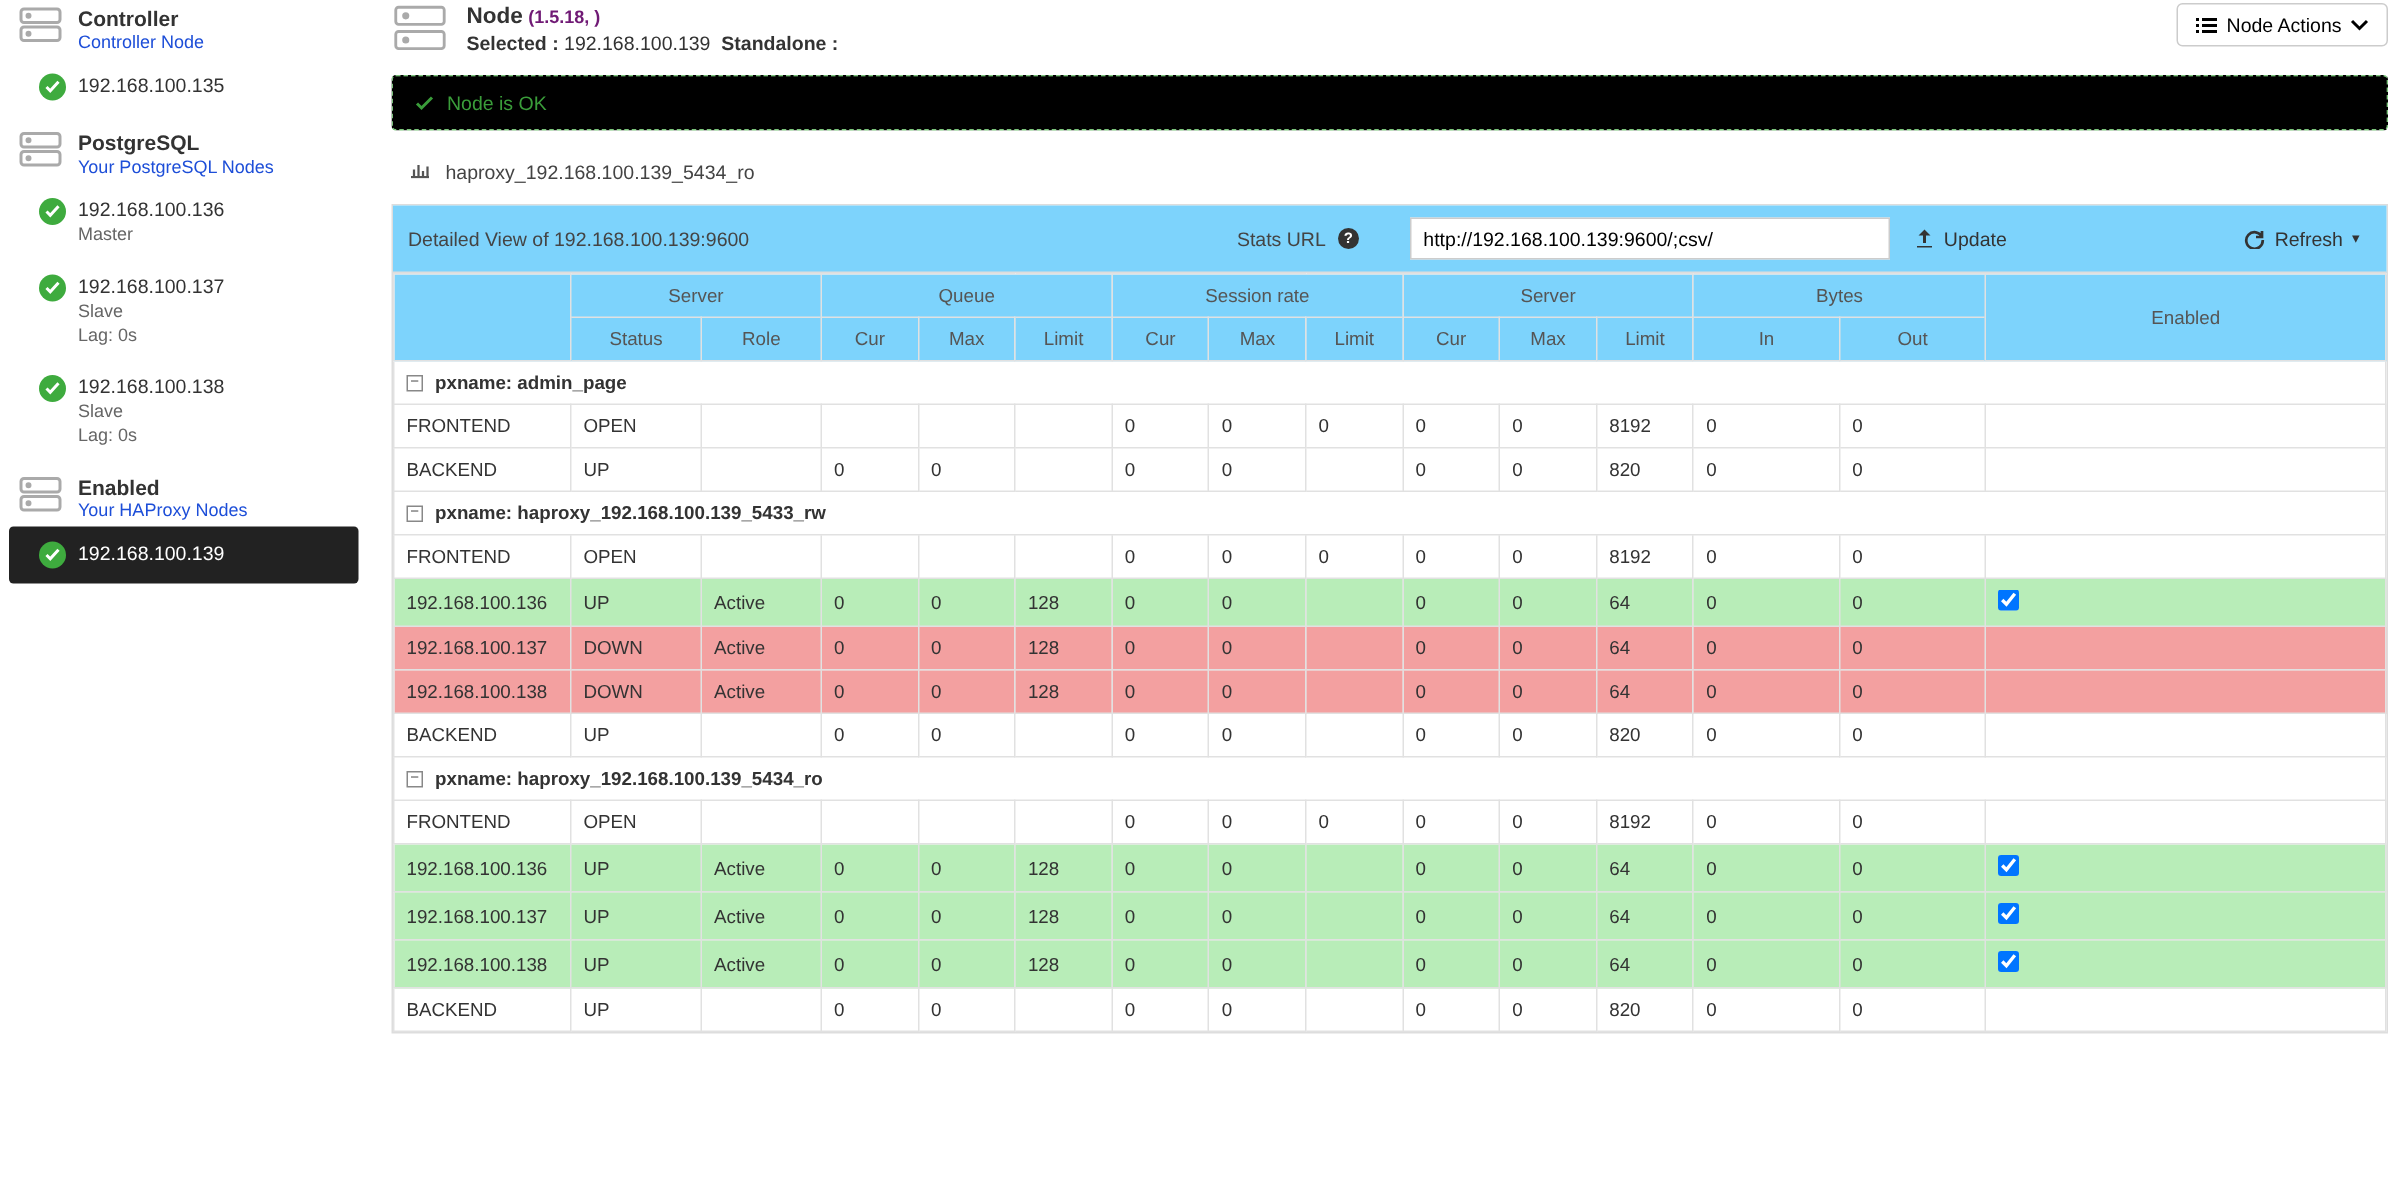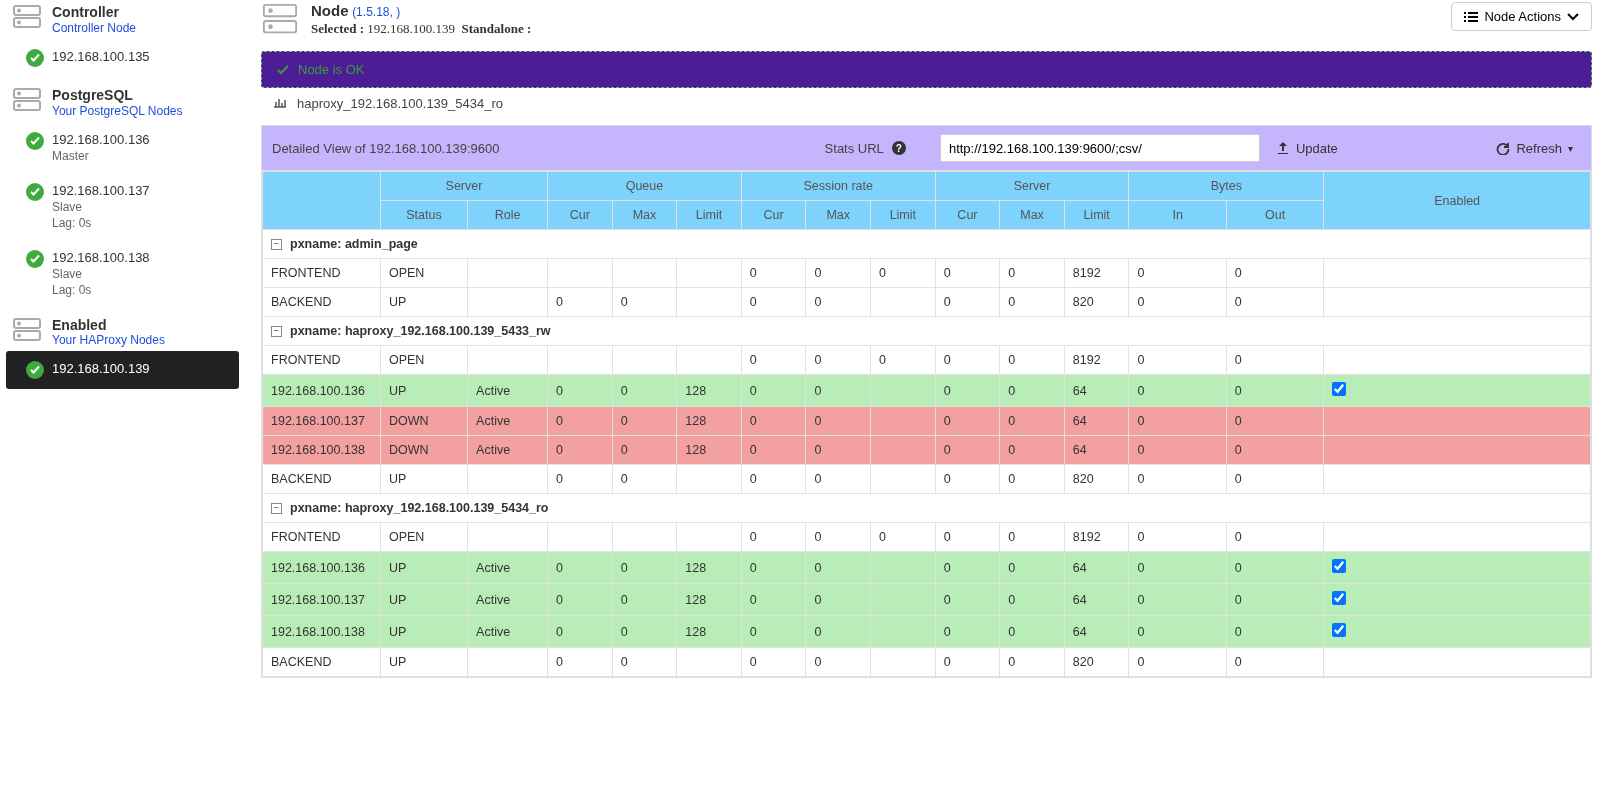--- a/index.html
+++ b/index.html
@@ -17,28 +17,28 @@
   .side-item.active .info span { color:#fff; }
   .status-dot { width: 18px; height: 18px; border-radius: 50%; background: #3eab3e; display:inline-flex; align-items:center; justify-content:center; flex-shrink:0; }
   .status-dot svg { width:10px; height:10px; }
   .side-item .label { font-size: 13px; color:#333; }
   .side-item .meta { font-size: 12px; color:#666; }
   .main { flex:1; padding: 0 8px 20px 16px; min-width:0; }
   .topbar { display:flex; justify-content:space-between; align-items:flex-start; padding: 2px 0 14px 0; }
   .topbar-left { display:flex; gap:12px; align-items:flex-start; }
   .node-icon { width:38px; height:34px; color:#aaa; }
   .node-title { font-weight:700; font-size:15px; }
-  .node-version { font-weight:400; color:#1d4ed8; font-size:12px; }
-  .node-sel { font-size:13px; margin-top:2px;font-family:Liberation Serif, serif; }
+  .node-version { font-weight:700; color:#701a75; font-size:12px; }
+  .node-sel { font-size:13px; margin-top:2px; }
   .node-sel strong { font-weight:700; }
   .btn { border:1px solid #ccc; background:#fff; padding:6px 12px; border-radius:4px; font-size:13px; display:inline-flex; align-items:center; gap:6px; cursor:pointer; }
-  .alert-ok { border:1px dashed #7bc47b; background:#4c1d95; color:#3a9d3a; padding:10px 14px; border-radius:3px; display:flex; align-items:center; gap:8px; margin-bottom:8px; }
+  .alert-ok { border:1px dashed #7bc47b; background:#000000; color:#3a9d3a; padding:10px 14px; border-radius:3px; display:flex; align-items:center; gap:8px; margin-bottom:20px; }
   .proxy-name { display:flex; gap:10px; color:#444; font-size:13px; margin: 6px 0 14px 12px; }
   .panel { border:1px solid #ddd; }
-  .panel-head { display:flex; align-items:center; border-bottom:1px solid #ddd; background:#c4b5fd; }
+  .panel-head { display:flex; align-items:center; border-bottom:1px solid #ddd; background:#7dd3fc; }
   .panel-head .cell { padding:8px 10px; font-size:13px; color:#444; }
   .panel-head .grow { flex:1; }
   .stats-url-block { display:flex; align-items:center; gap:8px; }
   .stats-url-block input { border:1px solid #ccc; padding:4px 8px; font-size:13px; width:320px; height:28px; }
   .qmark { width:14px; height:14px; border-radius:50%; background:#333; color:#fff; display:inline-flex; align-items:center; justify-content:center; font-size:10px; font-weight:700; }
   .link-btn { display:inline-flex; align-items:center; gap:6px; color:#333; font-size:13px; cursor:pointer; padding:4px 8px; }
   table.data { width:100%; border-collapse:collapse; table-layout:fixed; }
   table.data th, table.data td { border:1px solid #e1e1e1; padding:7px 8px; font-size:12.5px; text-align:left; font-weight:400; color:#333; }
   table.data thead th { background:#7dd3fc; text-align:center; color:#555; }
   table.data thead tr:first-child th { border-bottom:none; }

